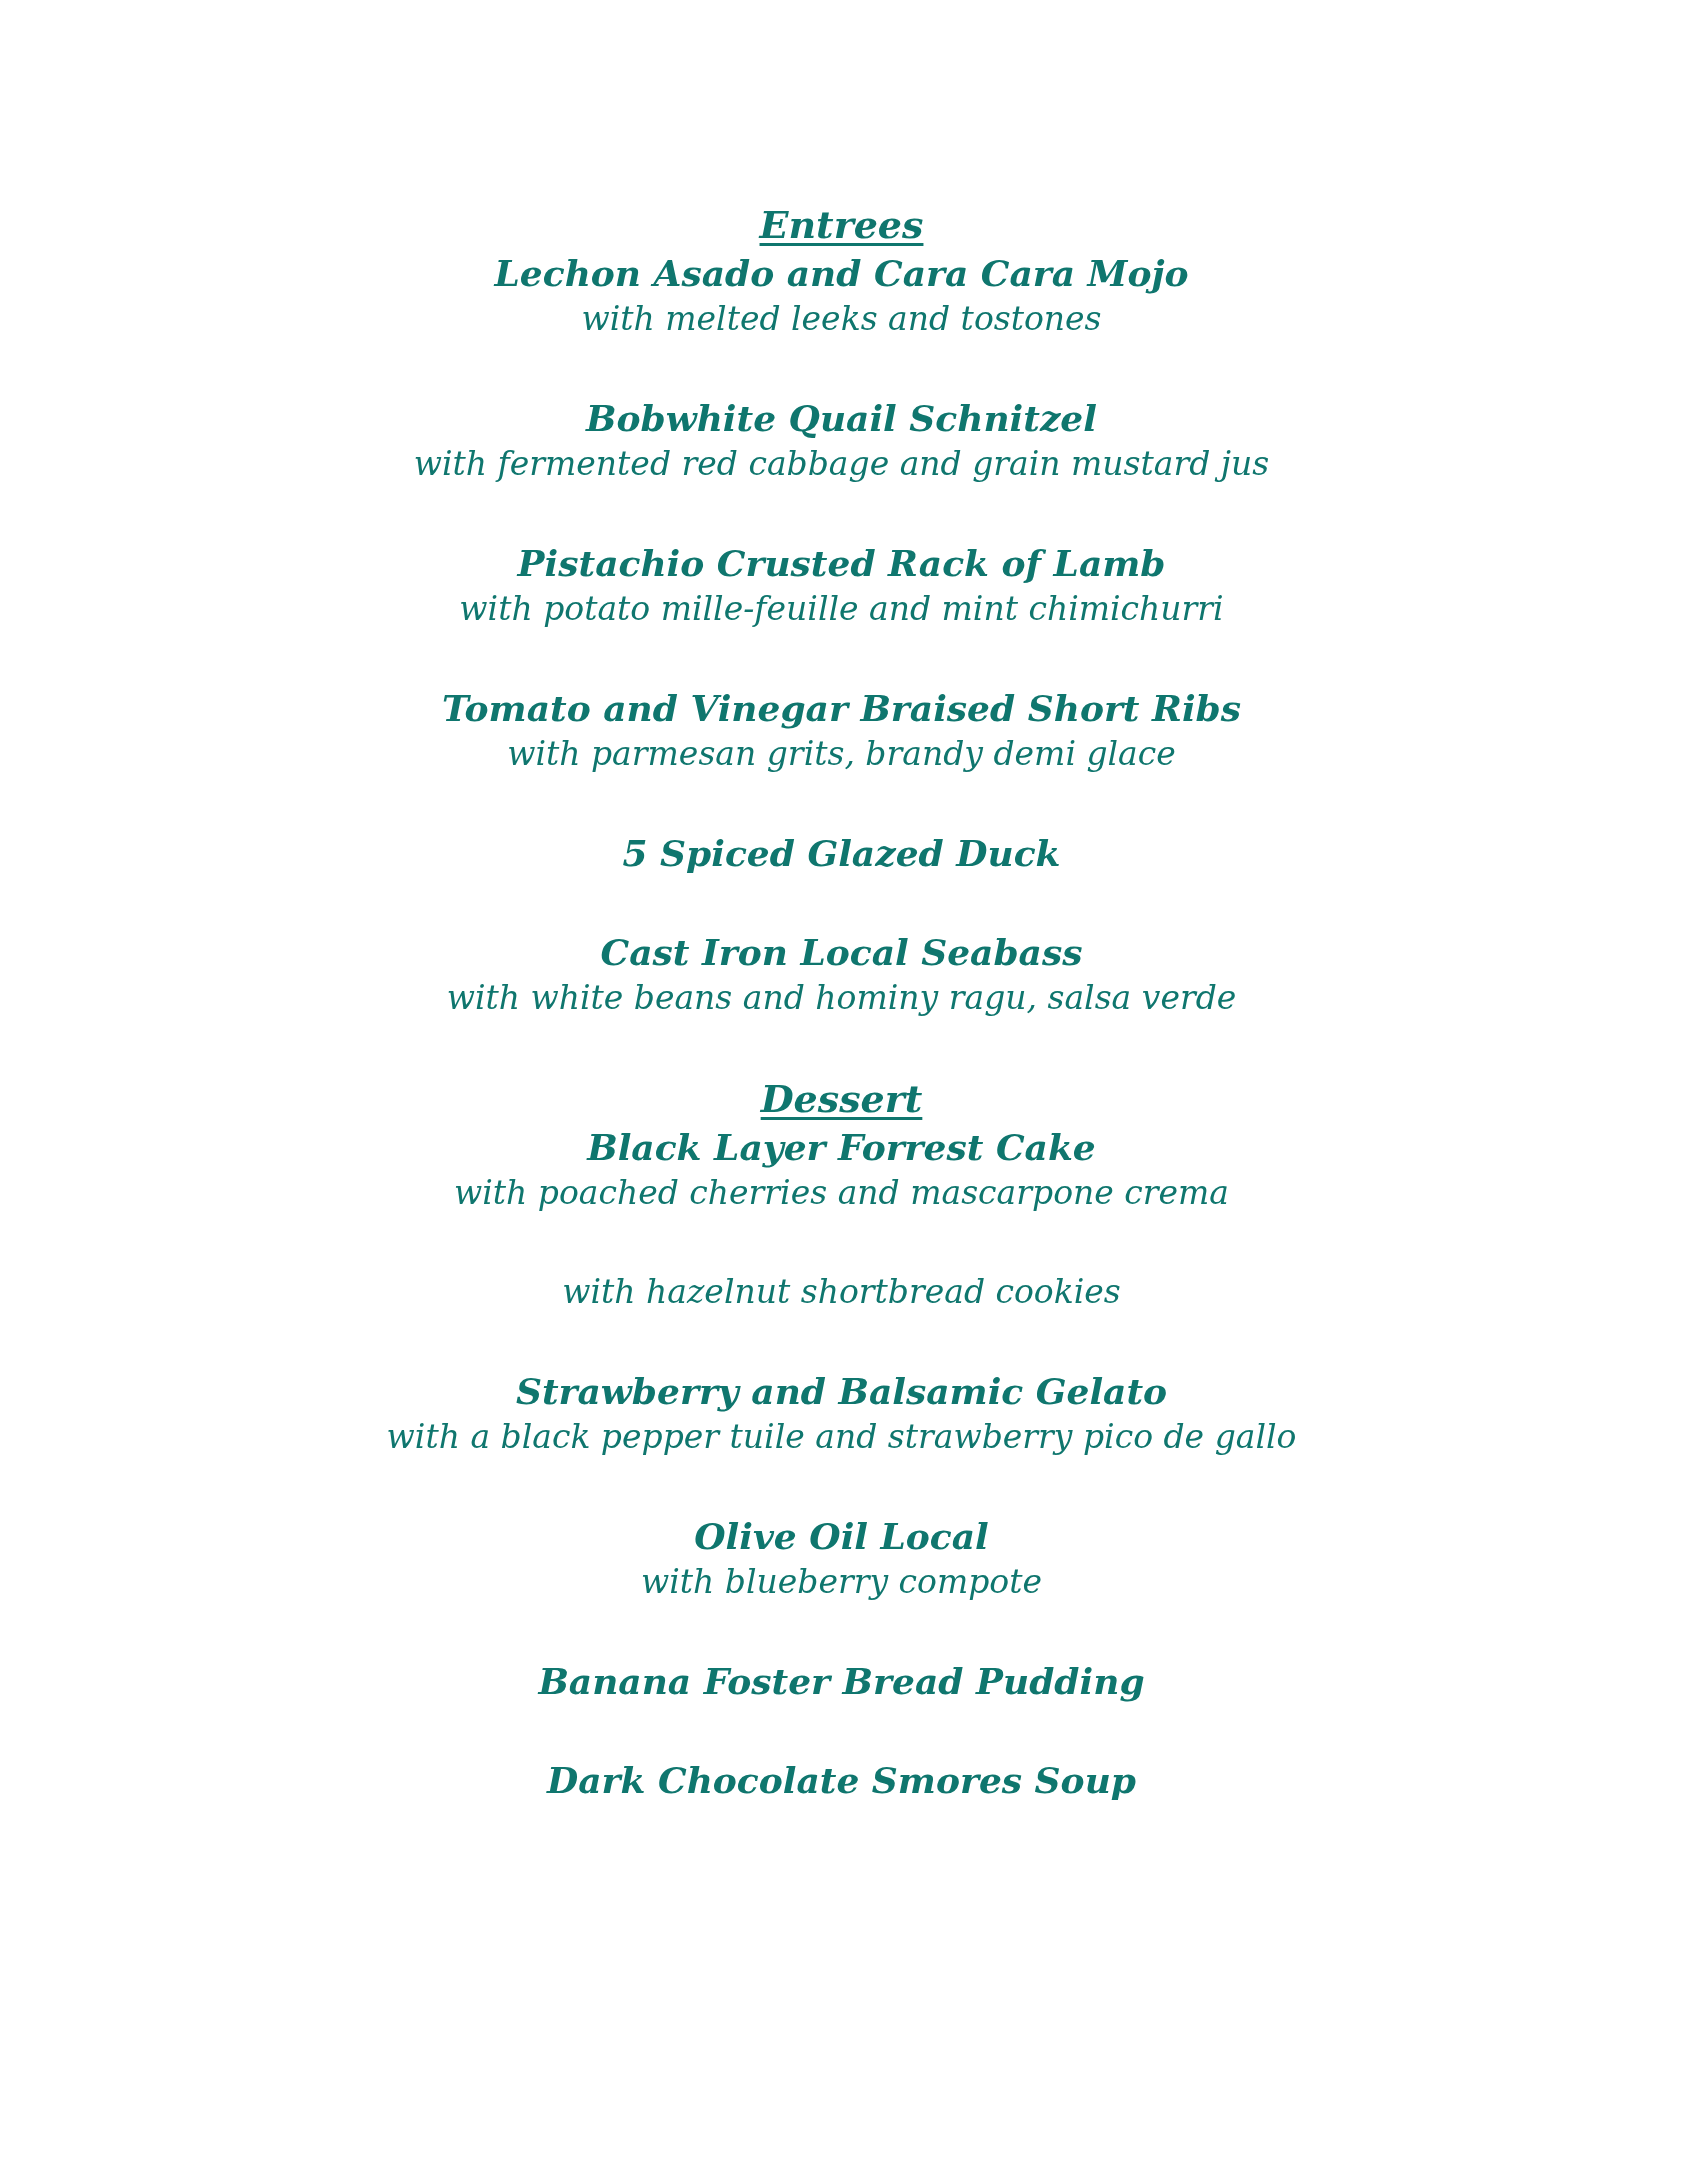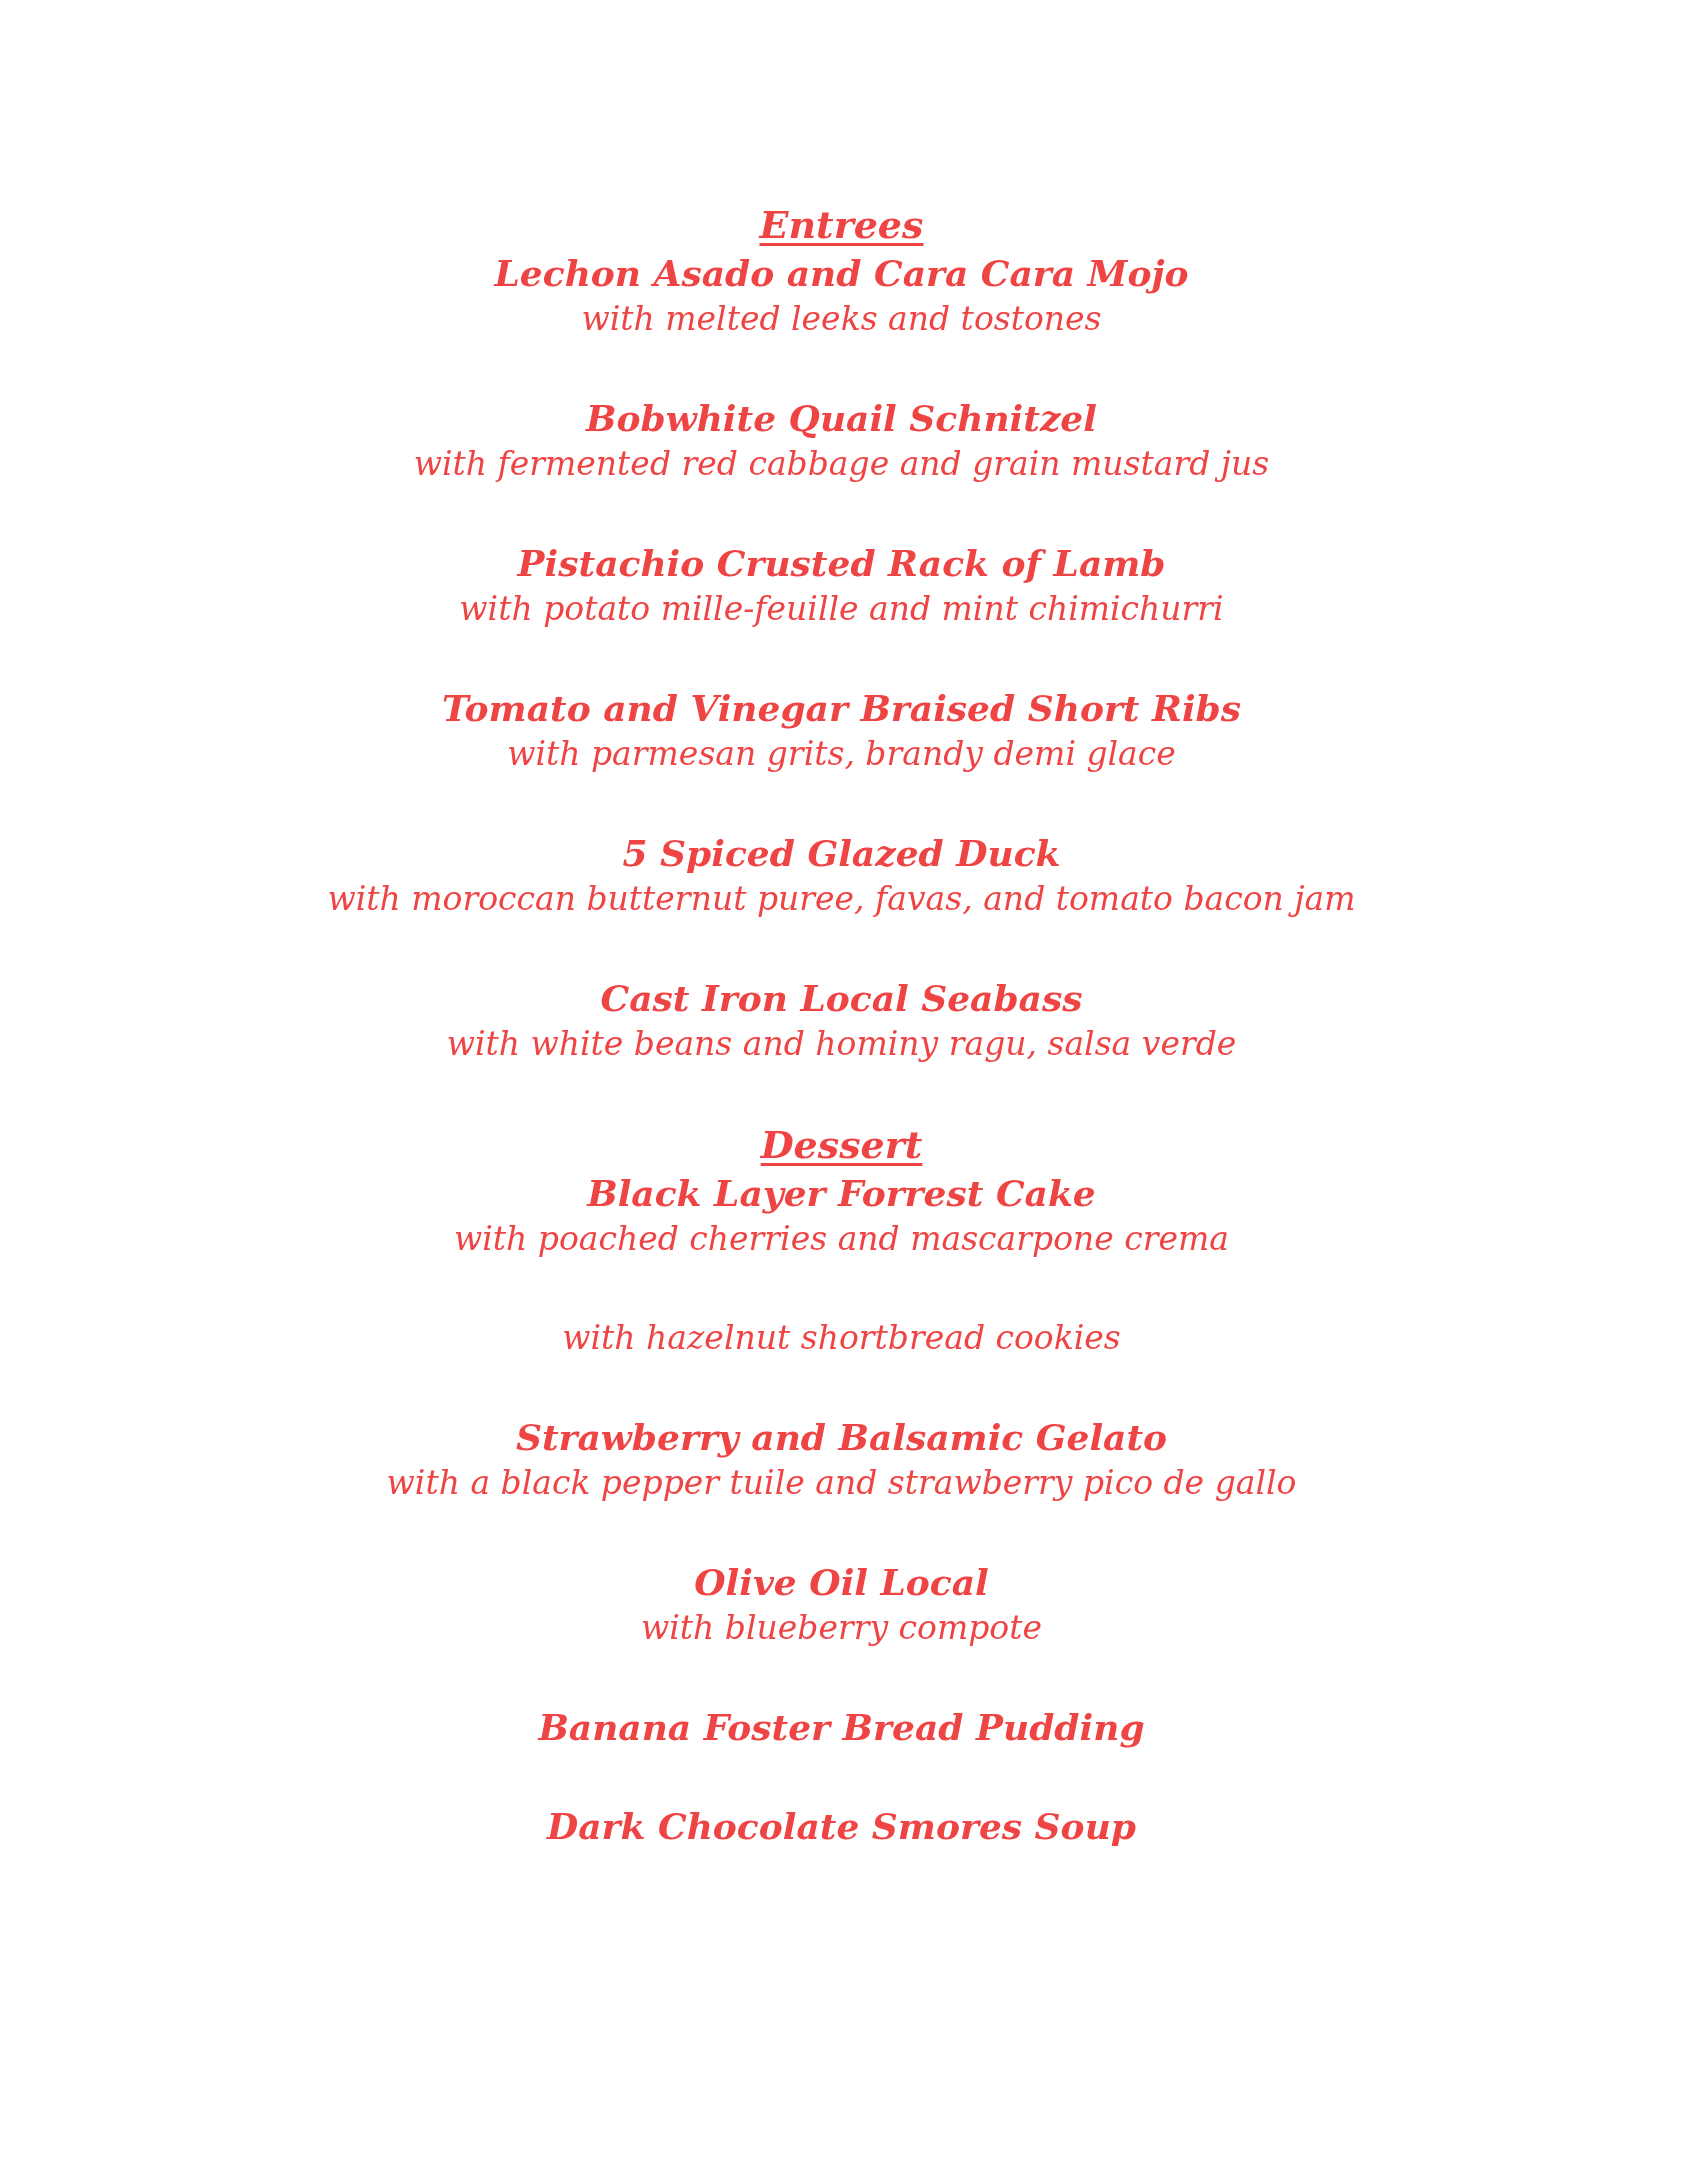--- a/index.html
+++ b/index.html
@@ -11,21 +11,21 @@
     width: 1683px;
     height: 2178px;
     overflow: hidden;
   }
   .menu-doc {
     box-sizing: border-box;
     width: 1683px;
     height: 2178px;
     padding-top: 200px;
     text-align: center;
-    color: #ef4444;
+    color: #0f766e;
     font-family: "DejaVu Serif", serif;
     font-style: italic;
   }
   .section-heading {
     margin: 0;
     font-size: 38px;
     font-weight: bold;
     line-height: 50px;
     text-decoration: underline;
     text-decoration-thickness: 3px;
@@ -62,21 +62,20 @@
       <div class="menu-item">
         <div class="dish-name">Pistachio Crusted Rack of Lamb</div>
         <div class="dish-desc">with potato mille-feuille and mint chimichurri</div>
       </div>
       <div class="menu-item">
         <div class="dish-name">Tomato and Vinegar Braised Short Ribs</div>
         <div class="dish-desc">with parmesan grits, brandy demi glace</div>
       </div>
       <div class="menu-item">
         <div class="dish-name">5 Spiced Glazed Duck</div>
-        <div class="dish-desc">with moroccan butternut puree, favas, and tomato bacon jam</div>
       </div>
       <div class="menu-item">
         <div class="dish-name">Cast Iron Local Seabass</div>
         <div class="dish-desc">with white beans and hominy ragu, salsa verde</div>
       </div>
     </section>
     <section>
       <h2 class="section-heading">Dessert</h2>
       <div class="menu-item">
         <div class="dish-name">Black Layer Forrest Cake</div>

